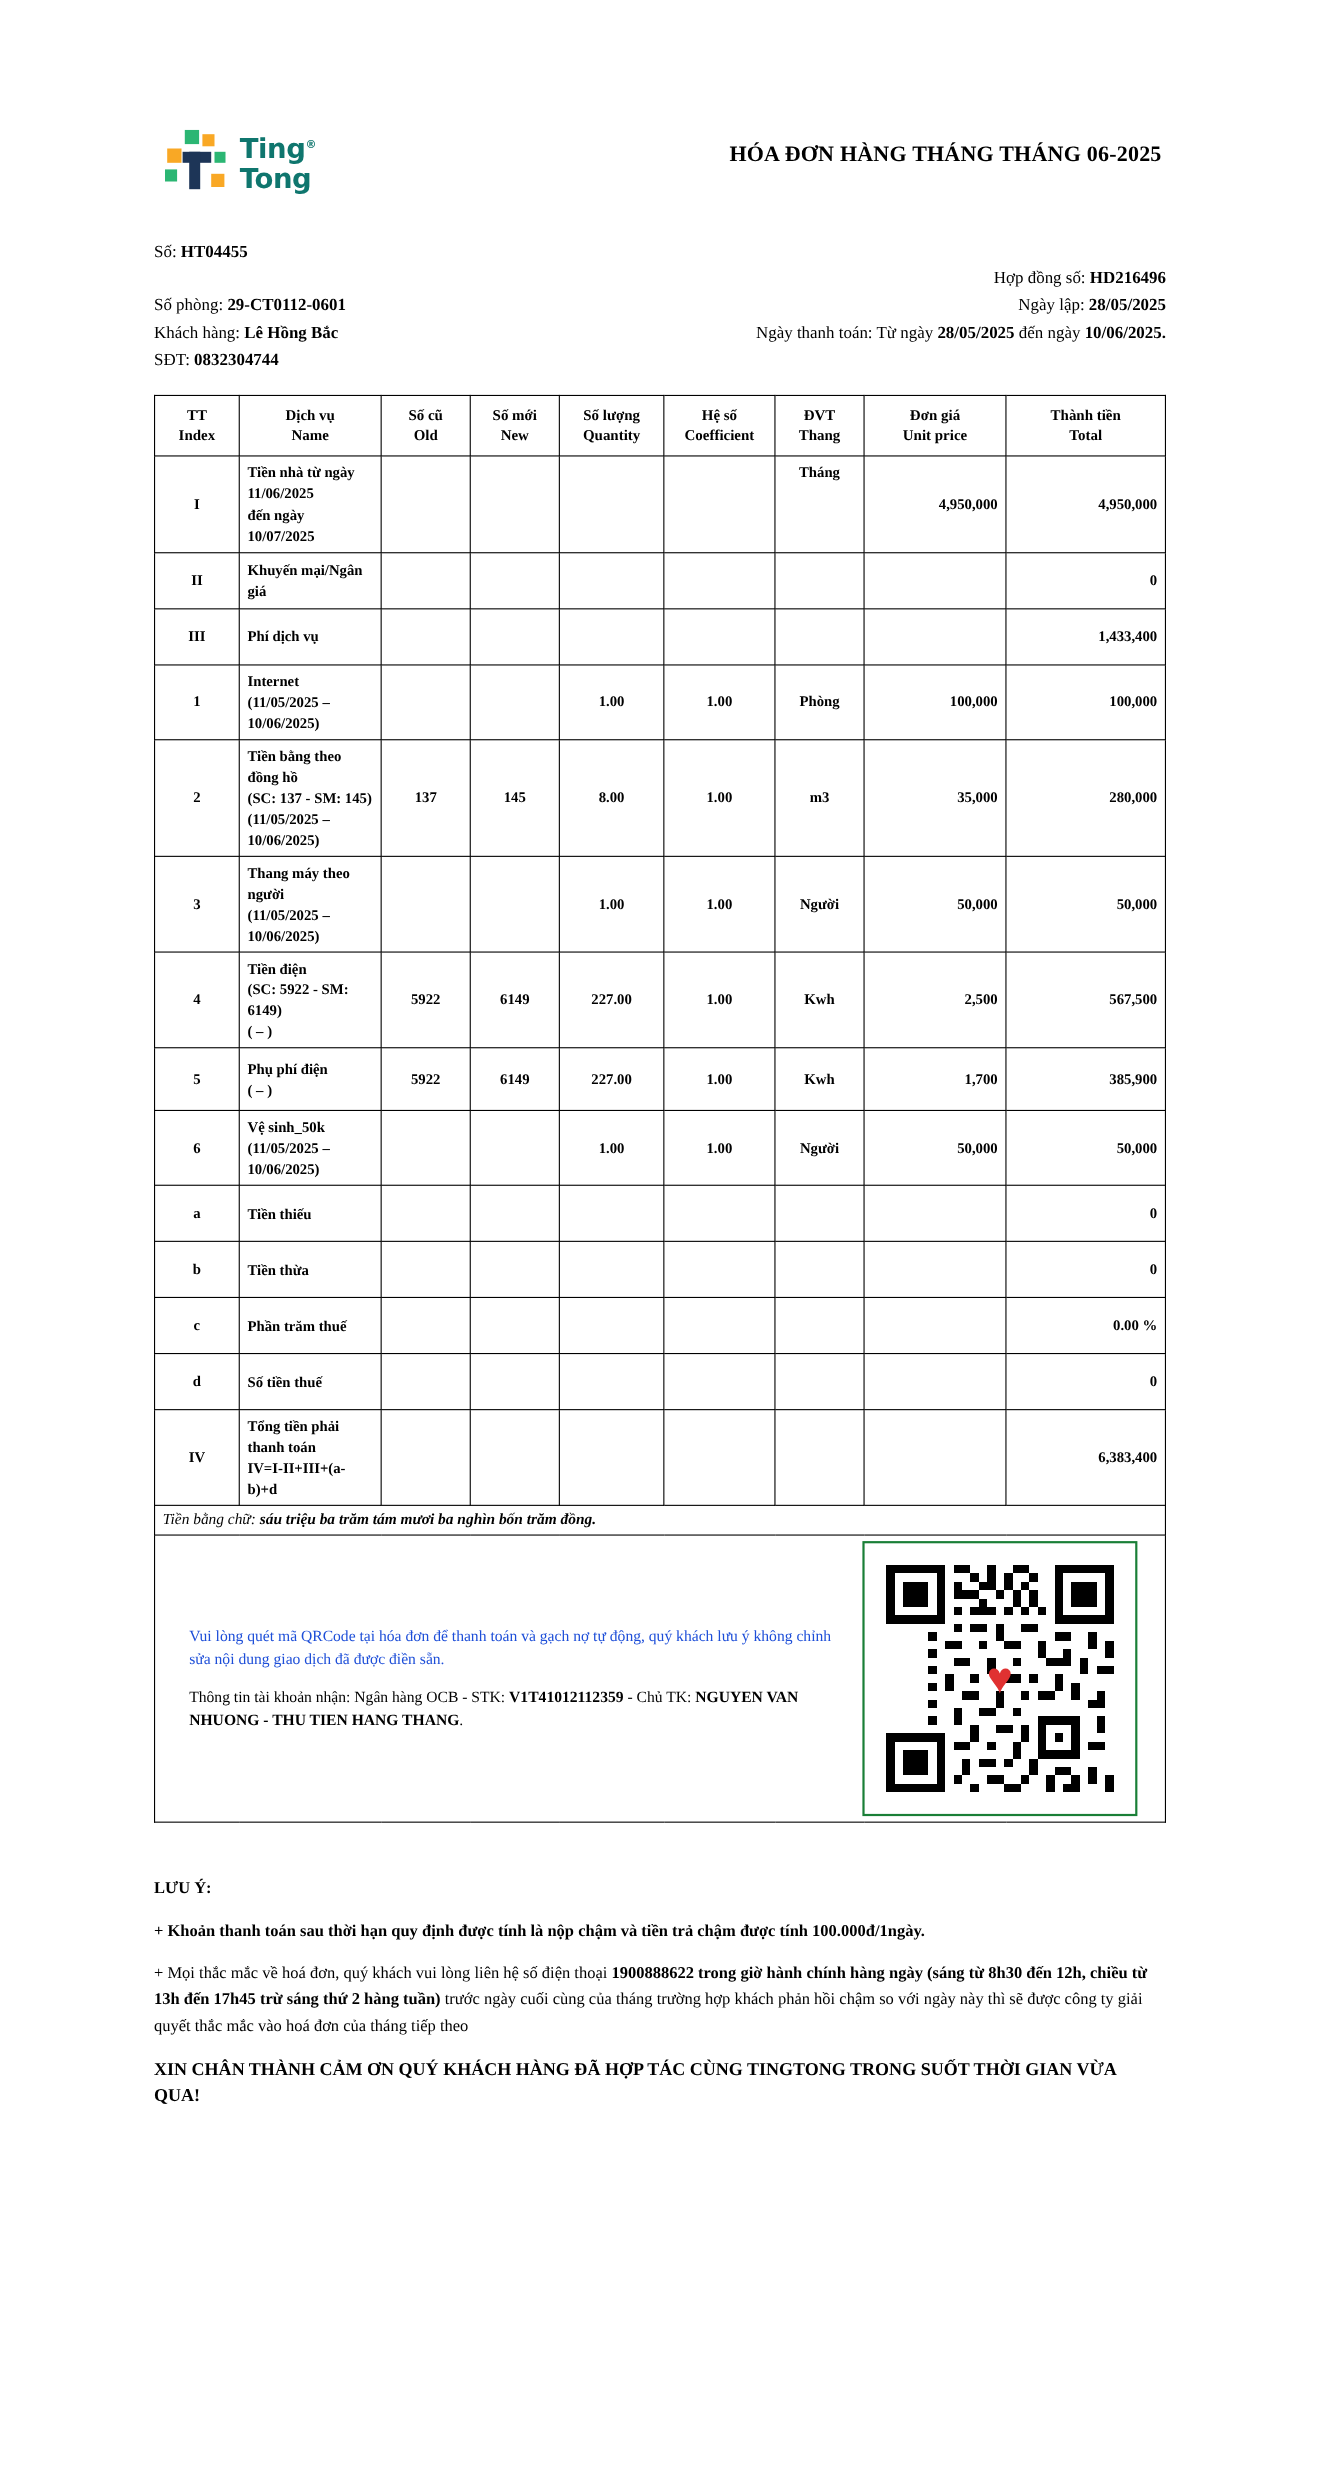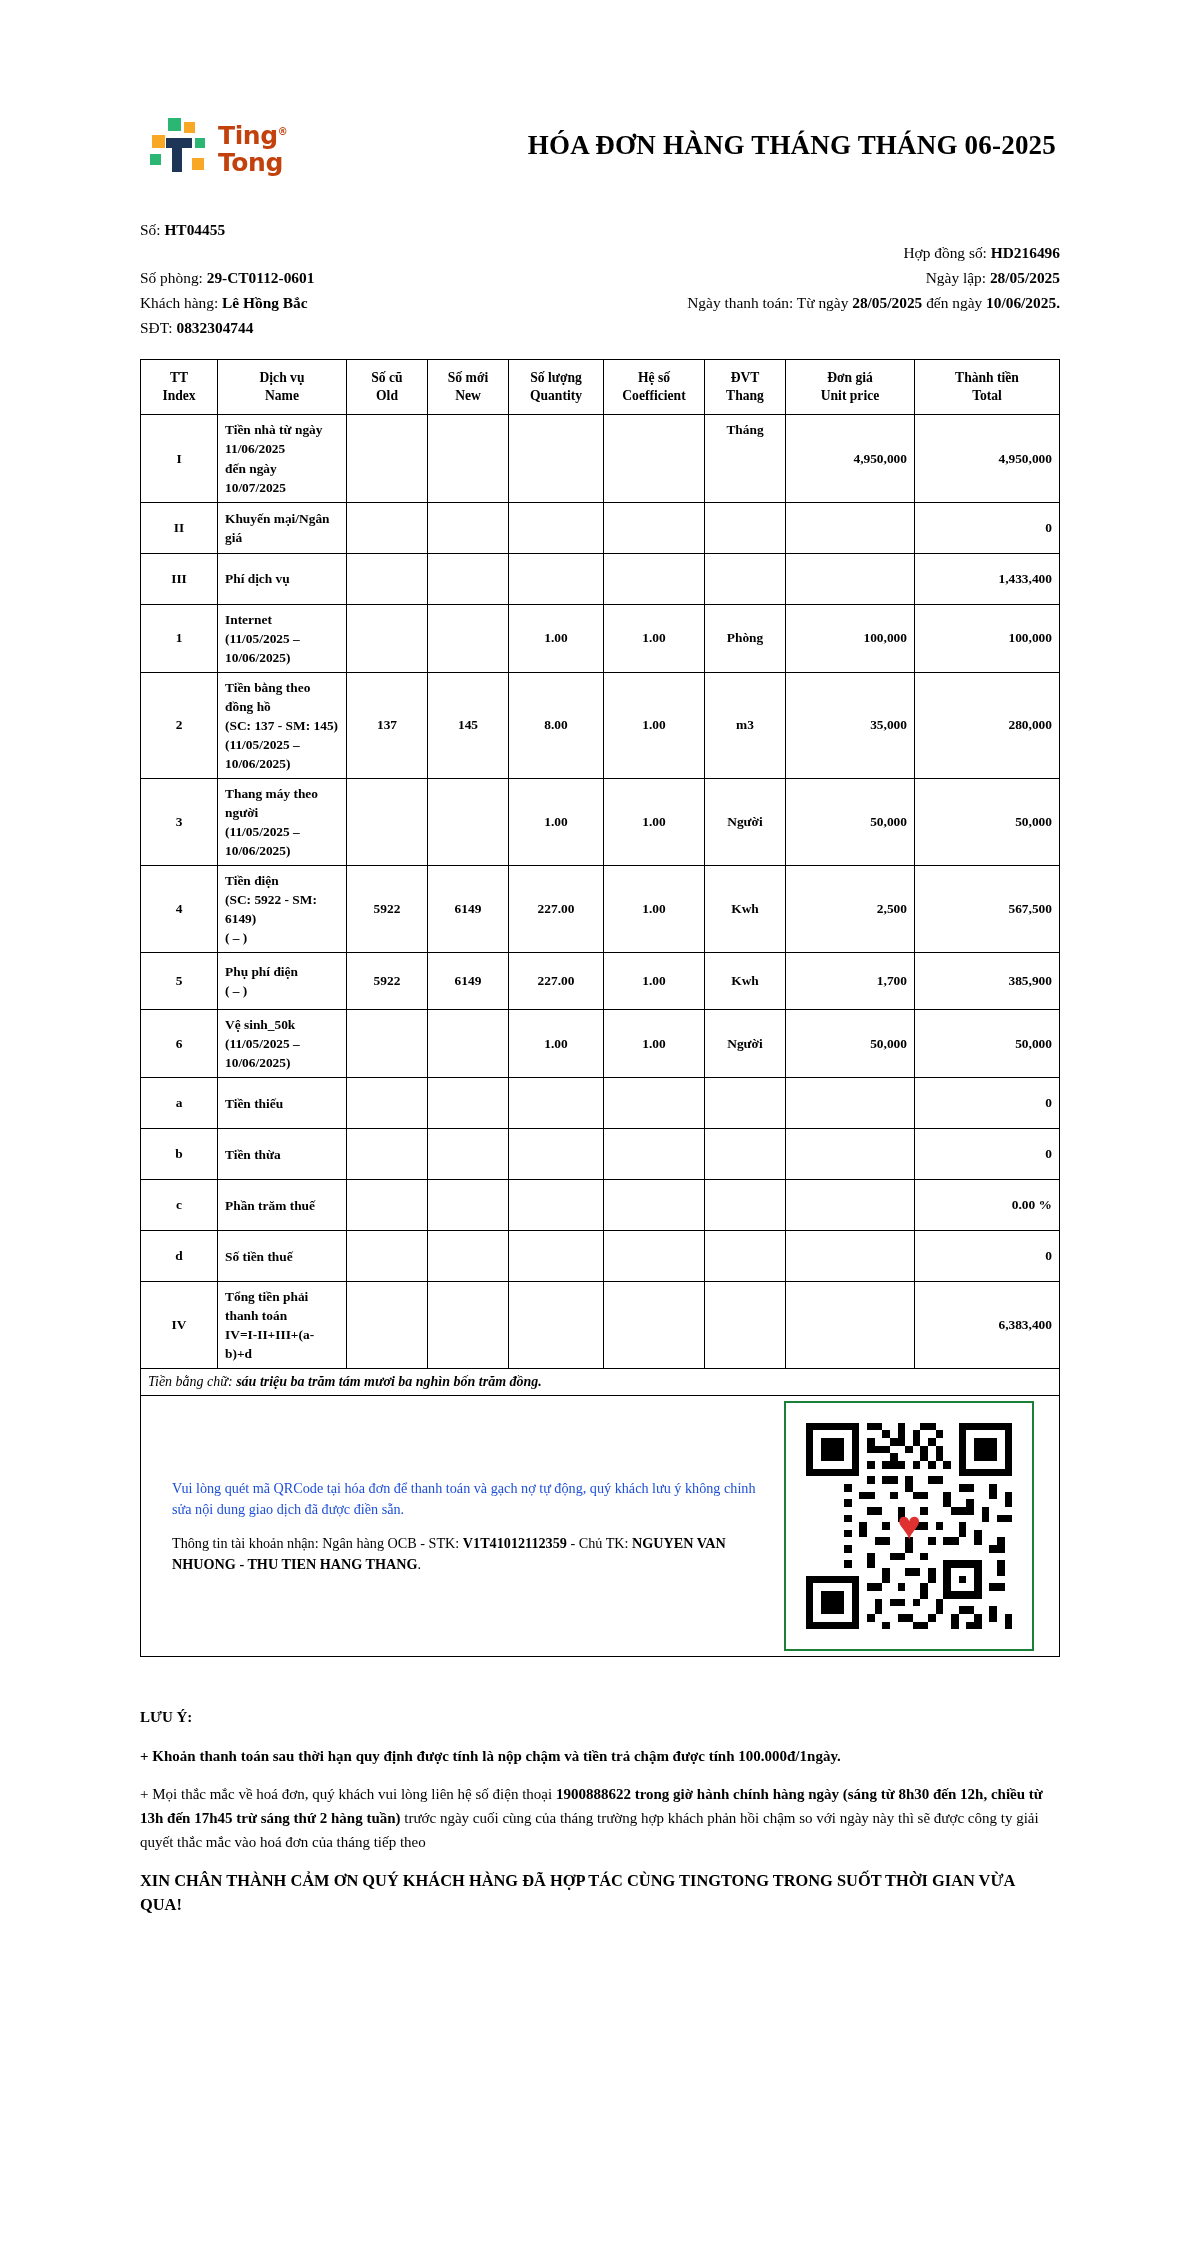--- a/index.html
+++ b/index.html
@@ -40,32 +40,32 @@
     position: relative;
     width: 60px;
     height: 62px;
     flex: none;
   }
   .logo-text {
     font-family: "DejaVu Sans", sans-serif;
     font-weight: bold;
     font-size: 25px;
     line-height: 1.08;
-    color: #c2410c;
+    color: #0f766e;
     letter-spacing: -0.4px;
   }
   .logo-text sup {
     font-size: 10px;
     vertical-align: super;
   }
   .doc-title {
     flex: 1;
     text-align: right;
     font-weight: bold;
-    font-size: 27px;
+    font-size: 20px;
     line-height: 1.42;
     letter-spacing: 0.2px;
     padding-top: 8px;
     padding-right: 4px;
   }
 
   
   .meta {
     margin-top: 38px;
     font-size: 15.4px;

